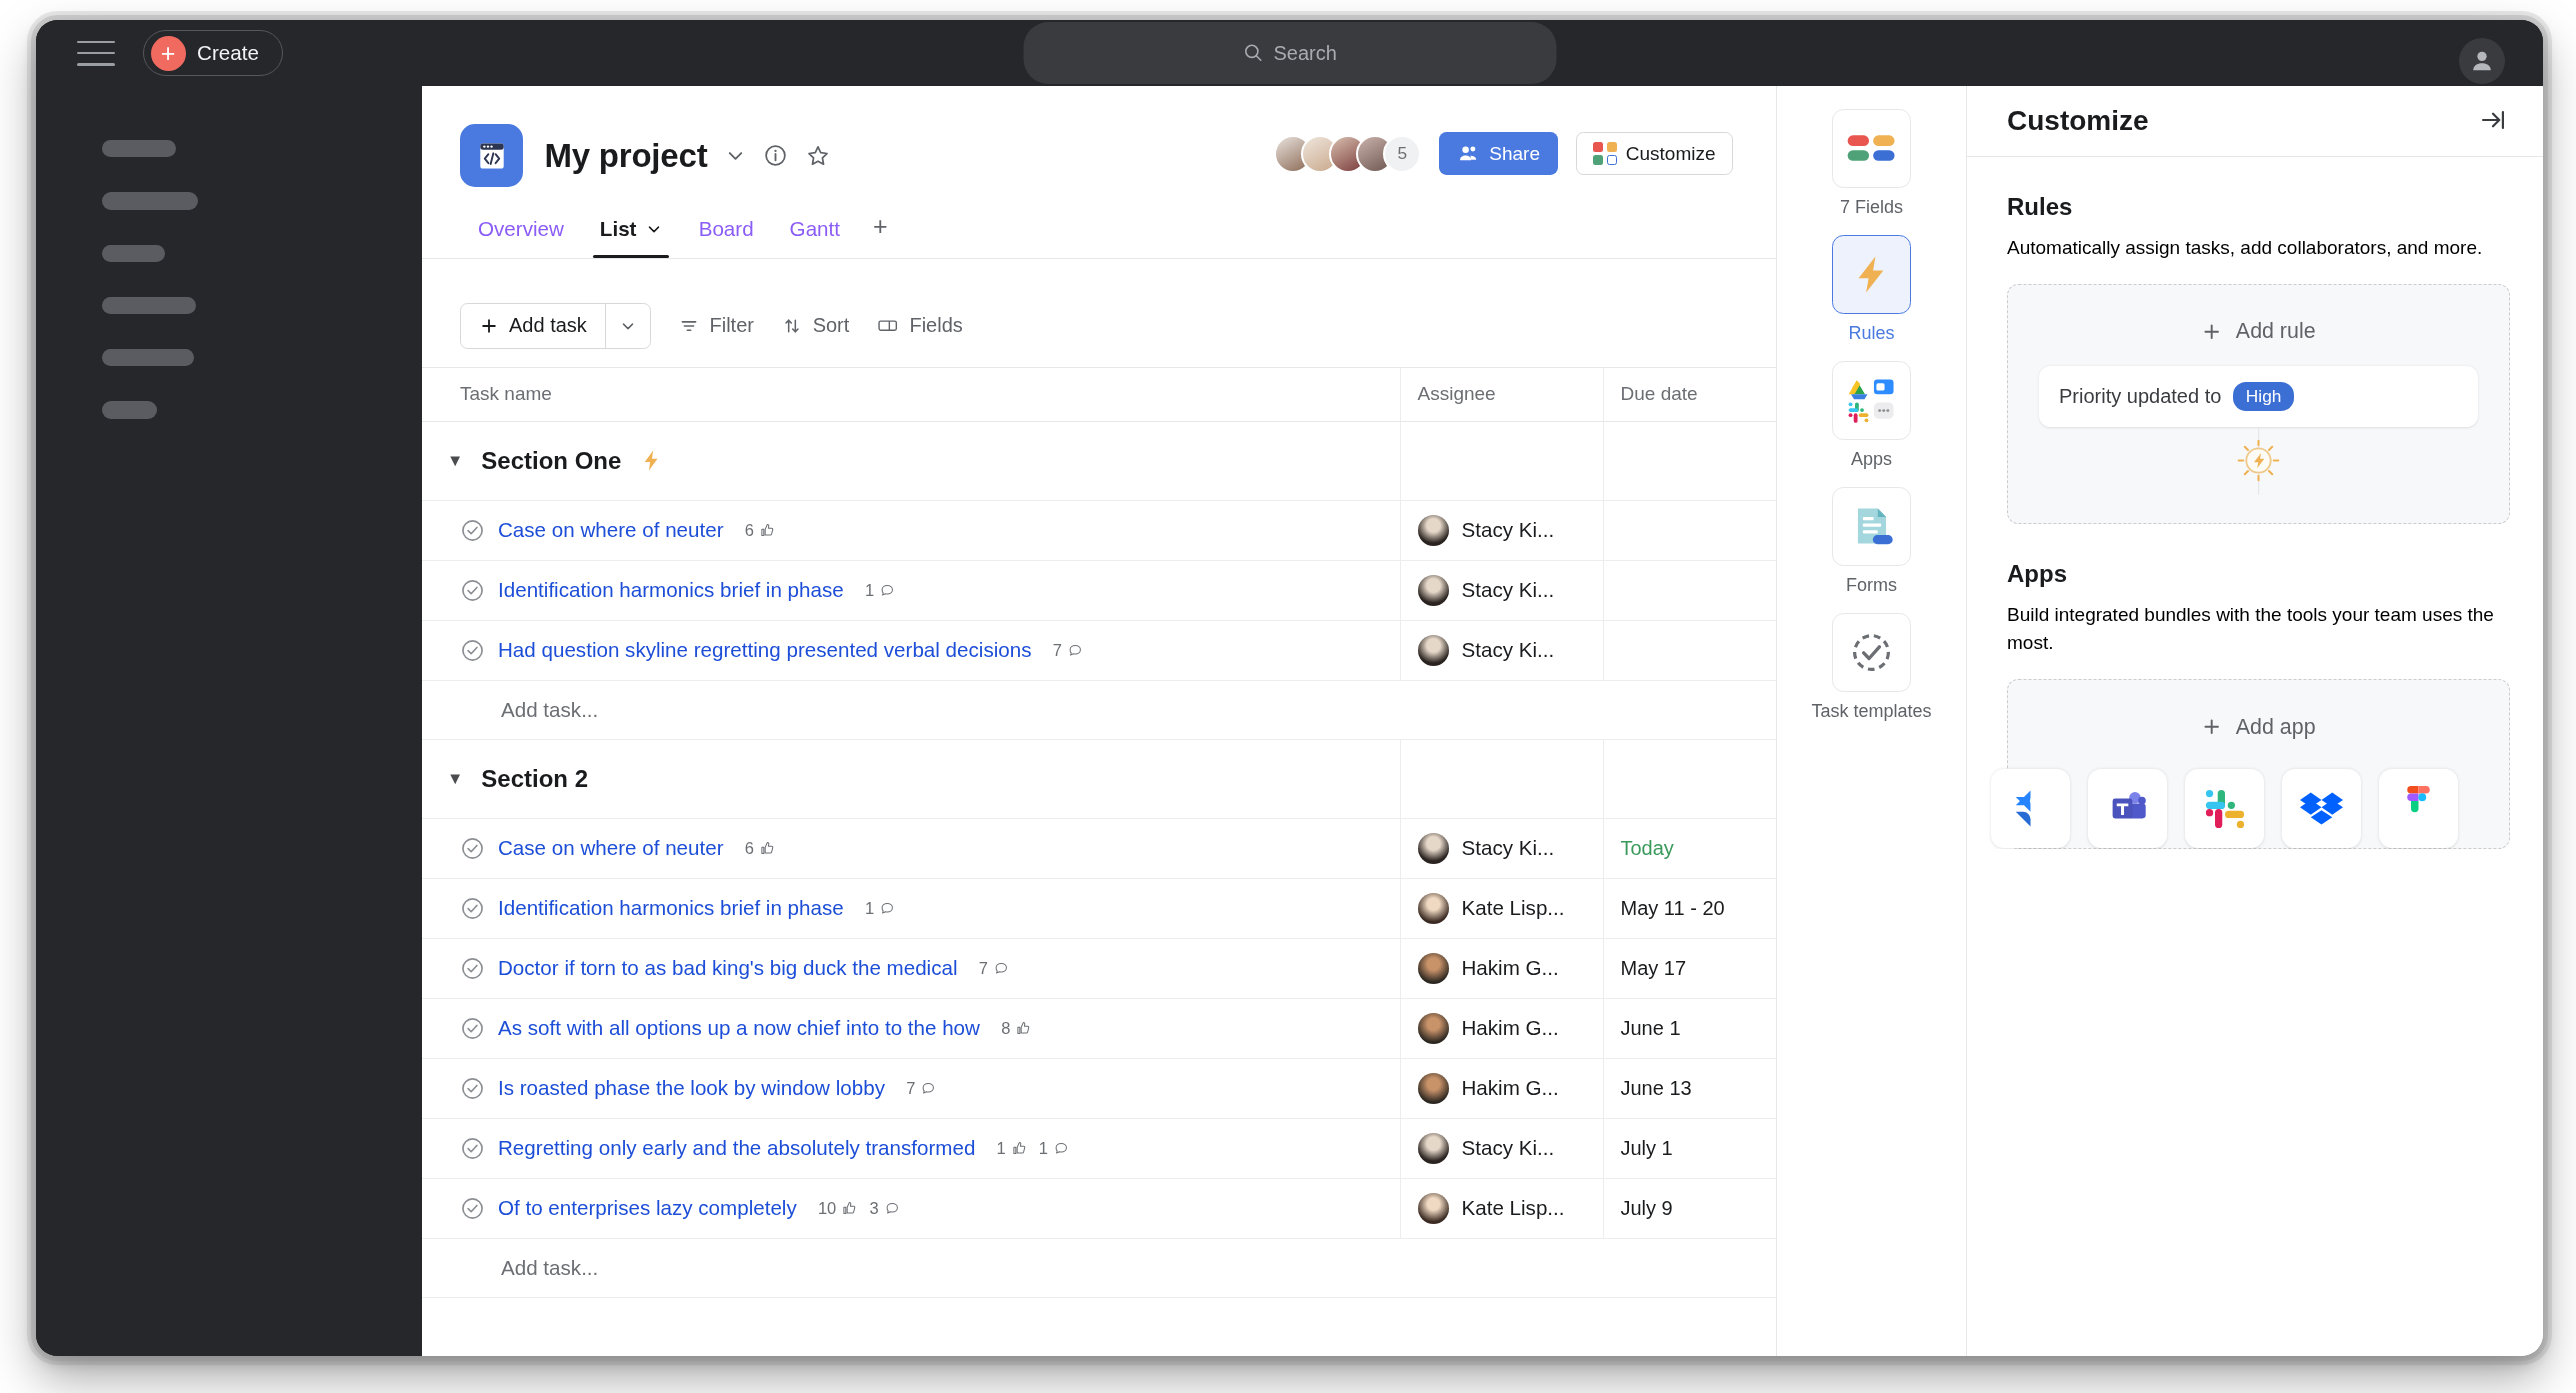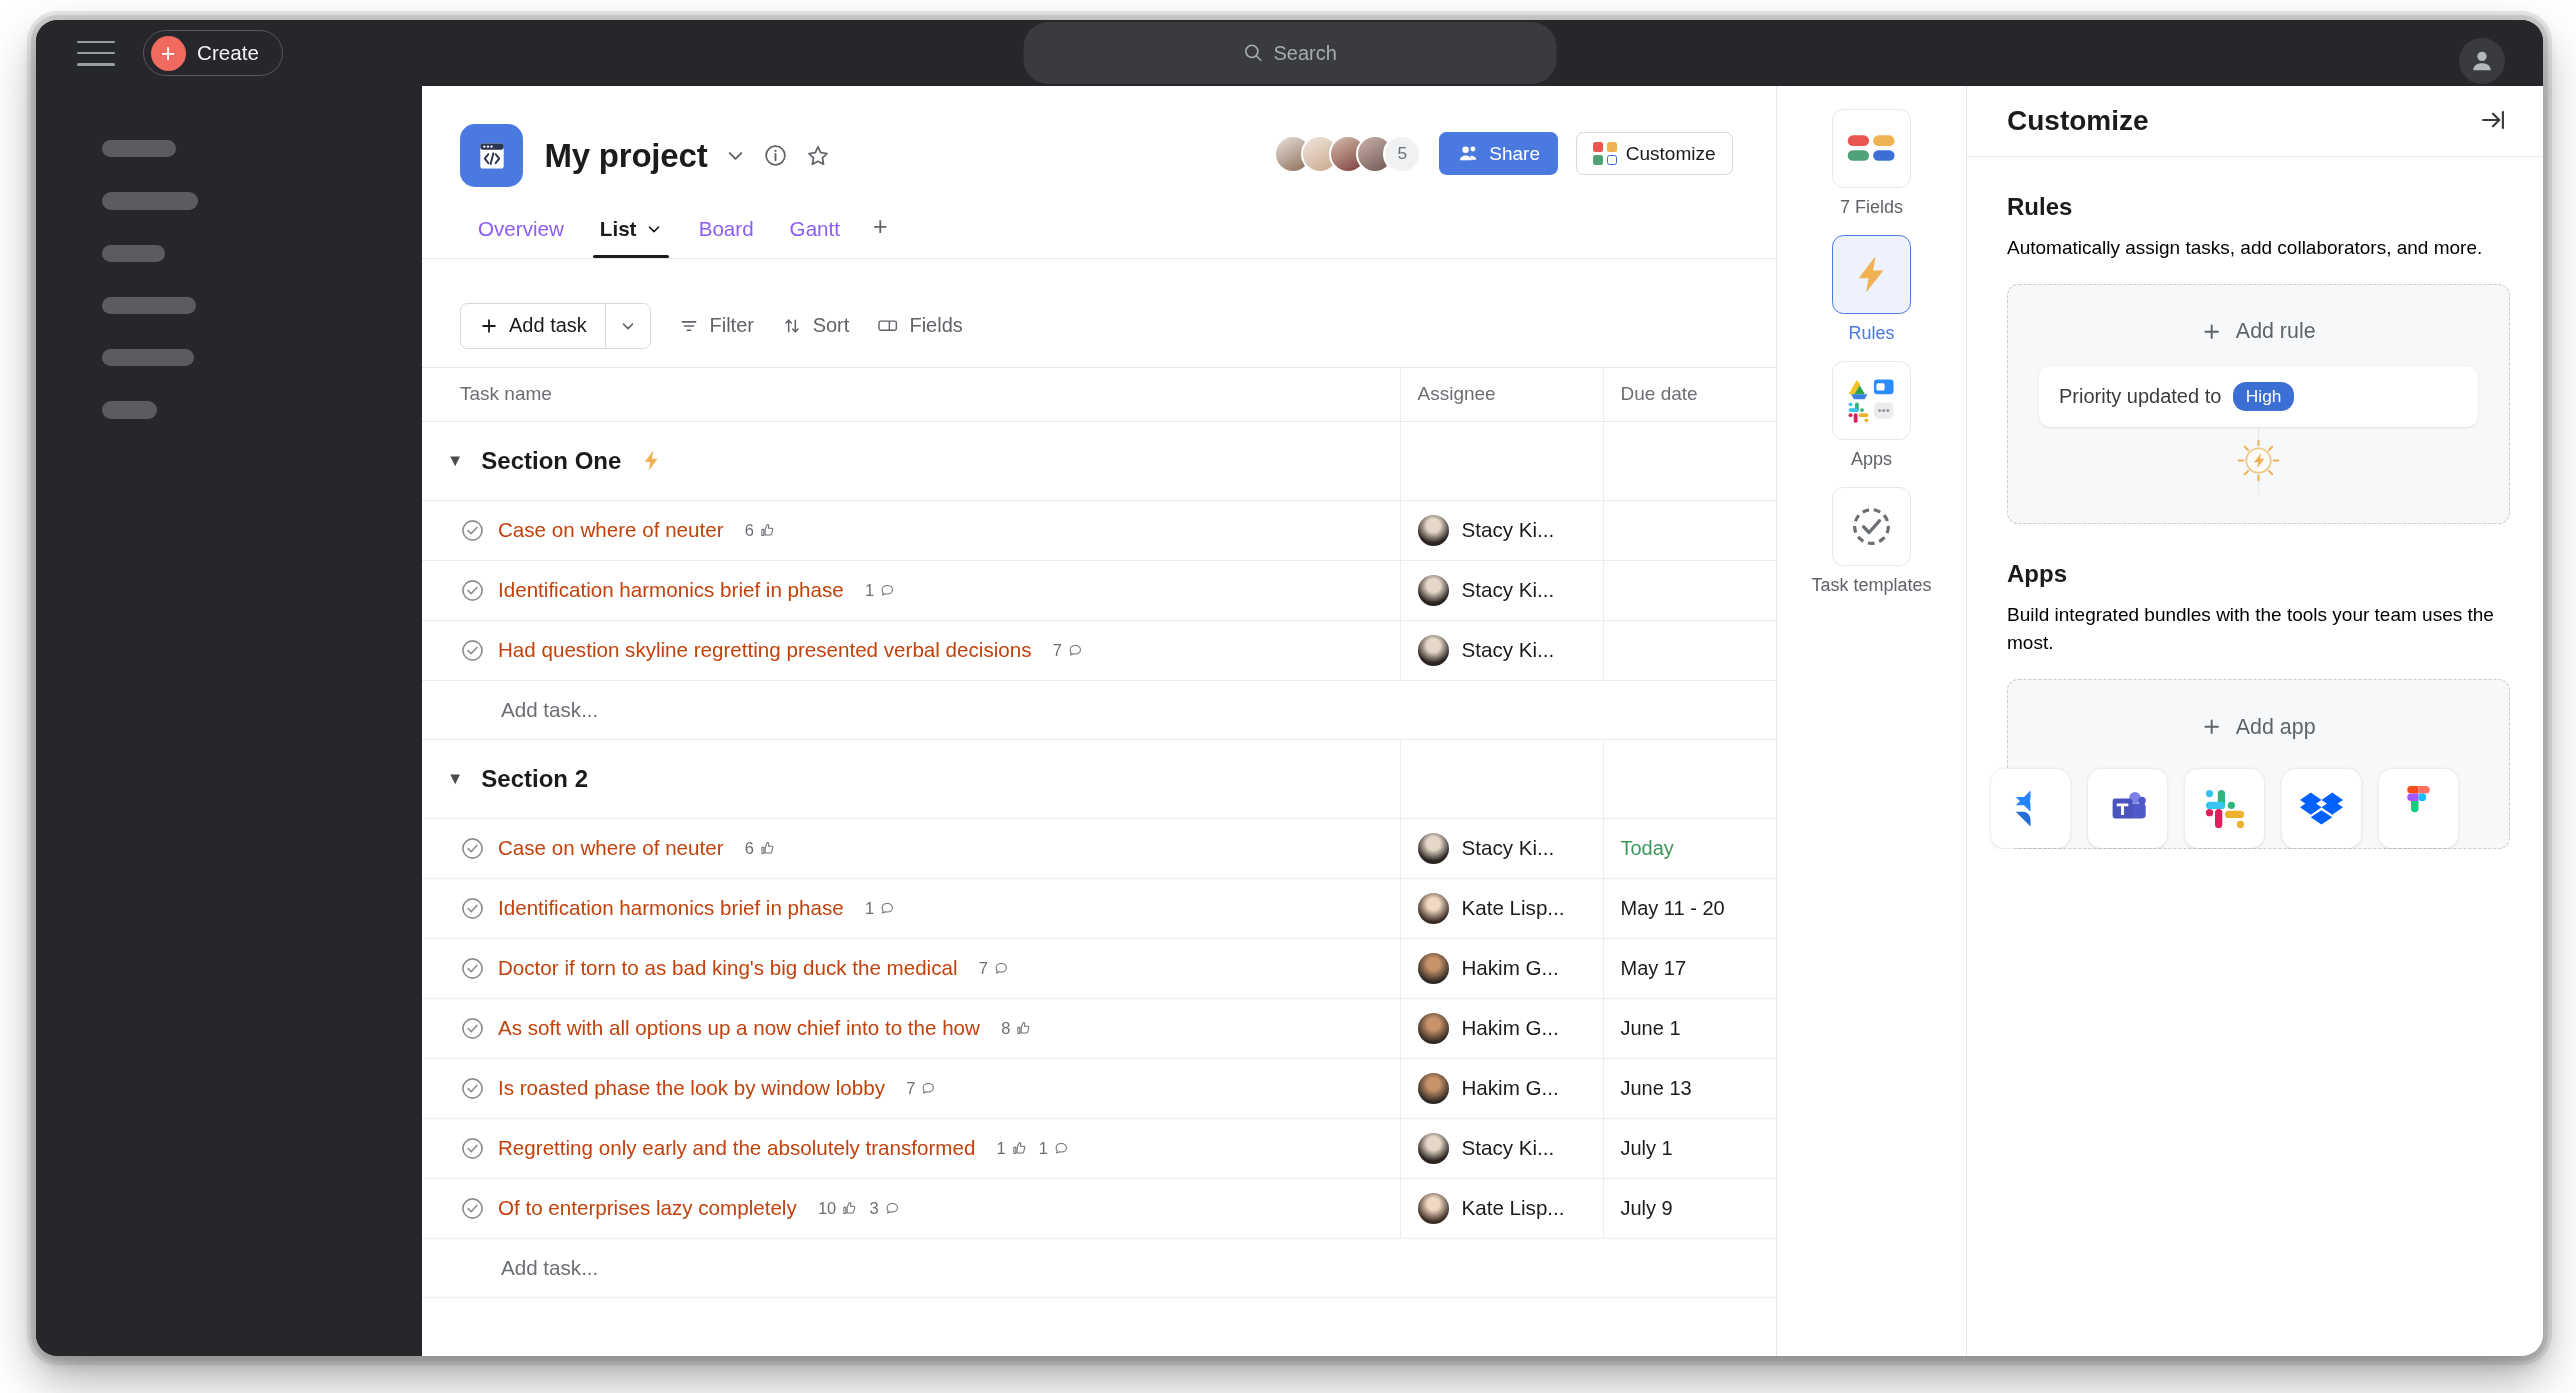--- a/index.html
+++ b/index.html
@@ -126,21 +126,21 @@
   .trow { display:flex; align-items:center; border-bottom: 0.8px solid #eceded; height: 60px; }
   .c-name { flex: 1 1 auto; min-width:0; padding-left: 38px; display:flex; align-items:center; gap: 13px; overflow:hidden; }
   .c-assignee { flex: 0 0 203px; border-left: 0.8px solid #eceded; height:100%; display:flex; align-items:center; gap: 13px; padding-left: 16.5px; overflow:hidden;}
   .c-due { flex: 0 0 173px; border-left: 0.8px solid #eceded; height:100%; display:flex; align-items:center; padding-left: 16.5px; }
   .hdr { height: 54px; border-bottom: 0.8px solid #e6e7e9; }
   .hdr .c-name, .hdr .c-assignee, .hdr .c-due { font-size: 19px; color:#6b6e73; }
   .sec-row { height: 79px; border-bottom: 0.8px solid #eceded; }
   .sec-row .c-name { padding-left: 25px; gap: 18px; }
   .sec-caret { color:#4a4c50; font-size: 16.5px; cursor:pointer; }
   .sec-title { font-size: 24px; font-weight: 700; color:#1a1b1d; }
-  .task-text { font-size: 20.6px; color:#c2410c; white-space:nowrap; }
+  .task-text { font-size: 20.6px; color:#1d4ed8; white-space:nowrap; }
   .meta { display:inline-flex; align-items:center; gap: 5px; font-size: 16.5px; color:#6b6e73; margin-left: 8.2px; }
   .addtask-row { height: 59px; display:flex; align-items:center; }
   .addtask-row .c-name { color:#6b6e73; font-size: 20.6px; padding-left: 79px; }
   .av-sm { width: 31px; height: 31px; border-radius: 50%; flex: 0 0 auto; overflow:hidden; }
   .assignee-name { font-size: 20.6px; color:#1a1b1d; white-space:nowrap; overflow:hidden; }
   .due-text { font-size: 20px; color:#1a1b1d; white-space:nowrap; }
   .due-text.today { color:#3a9a5c; }
   .check-ring { width: 25px; height: 25px; flex: 0 0 auto; }
 
   
@@ -658,20 +658,33 @@
             </g>
             <rect x="33" y="31" width="24" height="20" rx="6" fill="#ececee"></rect>
             <circle cx="40" cy="41" r="1.8" fill="#8b8e93"></circle>
               <circle cx="45" cy="41" r="1.8" fill="#8b8e93"></circle>
               <circle cx="50" cy="41" r="1.8" fill="#8b8e93"></circle>
           </svg>
         </div>
         <div class="rail-label">Apps</div>
       </div>
 
+      <div class="rail-item">
+        <div class="rail-tile">
+          <svg width="48" height="48" viewBox="0 0 58 58">
+            <path d="M12 8h24l10 10v32H12z" fill="#a4d6dd"></path>
+            <path d="M36 8l10 10H36z" fill="#63b4be"></path>
+            <rect x="18" y="18" width="13" height="4" rx="1" fill="#fff"></rect>
+            <rect x="18" y="26" width="22" height="4" rx="1" fill="#fff"></rect>
+            <rect x="18" y="34" width="18" height="4" rx="1" fill="#fff"></rect>
+            <rect x="30" y="40" width="24" height="11" rx="5.5" fill="#3b6fd4"></rect>
+          </svg>
+        </div>
+        <div class="rail-label">Forms</div>
+      </div>
 
       <div class="rail-item">
         <div class="rail-tile">
           <svg width="45" height="45" viewBox="0 0 24 24" fill="none">
             <circle cx="12" cy="12" r="9" stroke="#6b6e73" stroke-width="1.7" stroke-dasharray="3.6 2.6"></circle>
             <path d="M7.8 12.2l2.9 3 5.5-6.2" stroke="#6b6e73" stroke-width="1.8" stroke-linecap="round" stroke-linejoin="round"></path>
           </svg>
         </div>
         <div class="rail-label">Task templates</div>
       </div>

